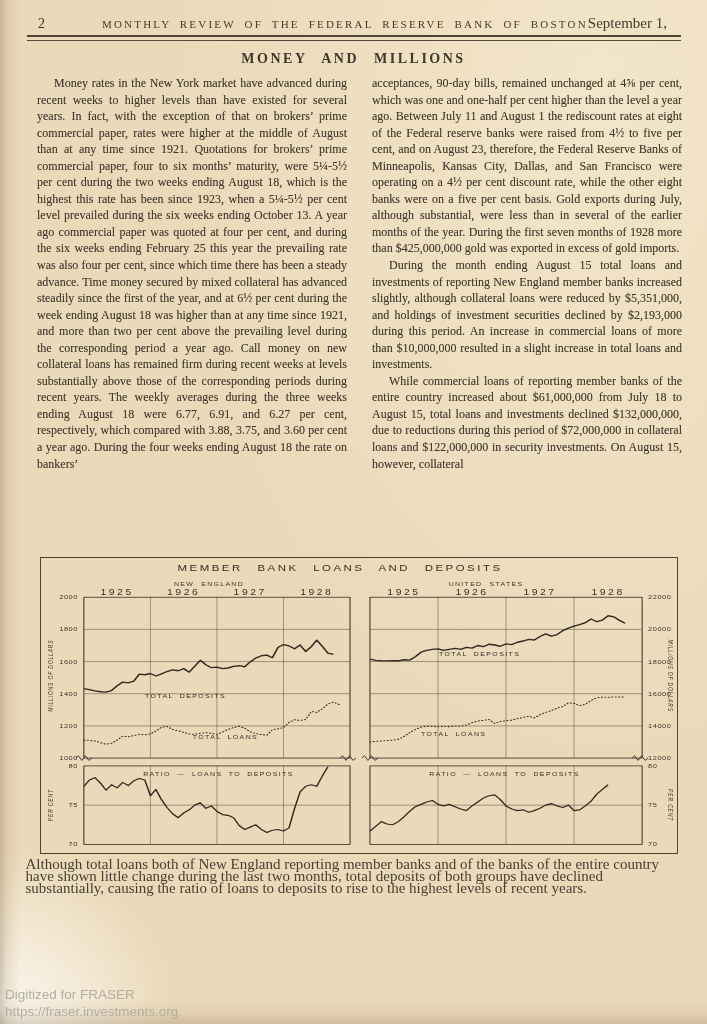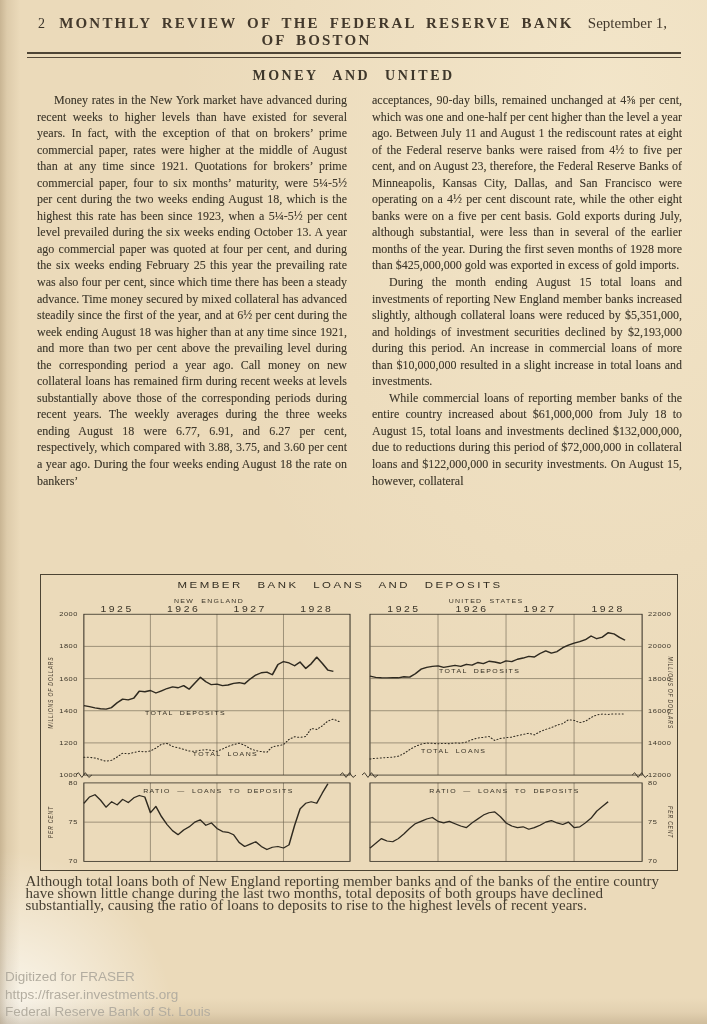--- a/index.html
+++ b/index.html
@@ -8,21 +8,21 @@
     font-family:"Liberation Serif",serif;color:#3b352b;
     background:
       linear-gradient(90deg, rgba(122,96,58,.30) 0px, rgba(122,96,58,.12) 7px, rgba(122,96,58,0) 20px),
       linear-gradient(0deg, rgba(110,85,50,.22) 0px, rgba(110,85,50,.07) 12px, rgba(110,85,50,0) 26px),
       radial-gradient(circle at 0% 100%, rgba(255,255,252,.85) 0%, rgba(255,255,252,0) 14%),
       radial-gradient(ellipse at 85% 10%, rgba(250,240,215,.5) 0%, rgba(250,240,215,0) 50%),
       #ebdaba;
   }
   header{display:flex;align-items:baseline;padding:15px 40px 0 38px;}
   .pn{font-size:14px;}
-  .mast{flex:1;text-align:center;font-size:15px;font-weight:700;letter-spacing:2.2px;word-spacing:4px;color:#43392c;}
+  .mast{flex:1;text-align:right;font-size:11px;font-weight:400;letter-spacing:2.2px;word-spacing:4px;color:#43392c;}
   .date{font-size:15px;color:#43392c;}
   .rule{margin:3px 26px 0 27px;height:3px;border-top:2px solid #4e4536;border-bottom:1px solid #54493a;}
   h1{margin:10px 0 0 0;text-align:center;font-size:14px;font-weight:600;letter-spacing:2.5px;word-spacing:9px;color:#3e372b;}
   .cols{display:flex;gap:25px;margin:8px 25px 0 37px;height:477px;overflow:hidden;}
   .col{flex:1;text-align:justify;font-size:12px;line-height:16.55px;color:#3e382c;
        text-shadow:0 0 .5px rgba(62,56,44,.35);}
   .col p{margin:0;text-indent:17px;}
   .col p.cont{text-indent:0;}
   figure{margin:5px 29px 0 40px;width:638px;height:297px;box-sizing:border-box;
          border:1.2px solid #4c4434;}
@@ -44,21 +44,21 @@
 <div class="page">
 
   <header>
     <span class="pn">2</span>
     <span class="mast">MONTHLY REVIEW OF THE FEDERAL RESERVE BANK OF BOSTON</span>
     <span class="date">September 1,</span>
   </header>
 
   <div class="rule"></div>
 
-  <h1>MONEY AND UNITED</h1>
+  <h1>MONEY AND MILLIONS</h1>
 
   <div class="cols">
     <div class="col">
       <p>Money rates in the New York market have advanced during recent weeks to higher levels than have existed for several years.  In fact, with the exception of that on brokers’ prime commercial paper, rates were higher at the middle of August than at any time since 1921.  Quotations for brokers’ prime commercial paper, four to six months’ maturity, were 5¼-5½ per cent during the two weeks ending August 18, which is the highest this rate has been since 1923, when a 5¼-5½ per cent level prevailed during the six weeks ending October 13.  A year ago commercial paper was quoted at four per cent, and during the six weeks ending February 25 this year the prevailing rate was also four per cent, since which time there has been a steady advance.  Time money secured by mixed collateral has advanced steadily since the first of the year, and at 6½ per cent during the week ending August 18 was higher than at any time since 1921, and more than two per cent above the prevailing level during the corresponding period a year ago.  Call money on new collateral loans has remained firm during recent weeks at levels substantially above those of the corresponding periods during recent years.  The weekly averages during the three weeks ending August 18 were 6.77, 6.91, and 6.27 per cent, respectively, which compared with 3.88, 3.75, and 3.60 per cent a year ago.  During the four weeks ending August 18 the rate on bankers’</p>
     </div>
     <div class="col">
       <p class="cont">acceptances, 90-day bills, remained unchanged at 4⅝ per cent, which was one and one-half per cent higher than the level a year ago.  Between July 11 and August 1 the rediscount rates at eight of the Federal reserve banks were raised from 4½ to five per cent, and on August 23, therefore, the Federal Reserve Banks of Minneapolis, Kansas City, Dallas, and San Francisco were operating on a 4½ per cent discount rate, while the other eight banks were on a five per cent basis.  Gold exports during July, although substantial, were less than in several of the earlier months of the year.  During the first seven months of 1928 more than $425,000,000 gold was exported in excess of gold imports.</p>
       <p>During the month ending August 15 total loans and investments of reporting New England member banks increased slightly, although collateral loans were reduced by $5,351,000, and holdings of investment securities declined by $2,193,000 during this period.  An increase in commercial loans of more than $10,000,000 resulted in a slight increase in total loans and investments.</p>
       <p>While commercial loans of reporting member banks of the entire country increased about $61,000,000 from July 18 to August 15, total loans and investments declined $132,000,000, due to reductions during this period of $72,000,000 in collateral loans and $122,000,000 in security investments.  On August 15, however, collateral</p>
     </div>
@@ -142,16 +142,15 @@
         <text x="414" y="227" text-anchor="middle" class="cl">TOTAL LOANS</text>
         <text x="465" y="278" text-anchor="middle" class="cl">RATIO — LOANS TO DEPOSITS</text>
       </svg>
   </figure>
 
   <div class="caption">Although total loans both of New England reporting member banks and of the banks of the entire country have shown little change during the last two months, total deposits of both groups have declined substantially, causing the ratio of loans to deposits to rise to the highest levels of recent years.</div>
 
   <div class="fraser">
     <div>Digitized for FRASER</div>
     <div>https://fraser.investments.org</div>
-    <div>Federal Reserve Bank of St. Louis</div>
   </div>
 
 </div>
 
 </body></html>

